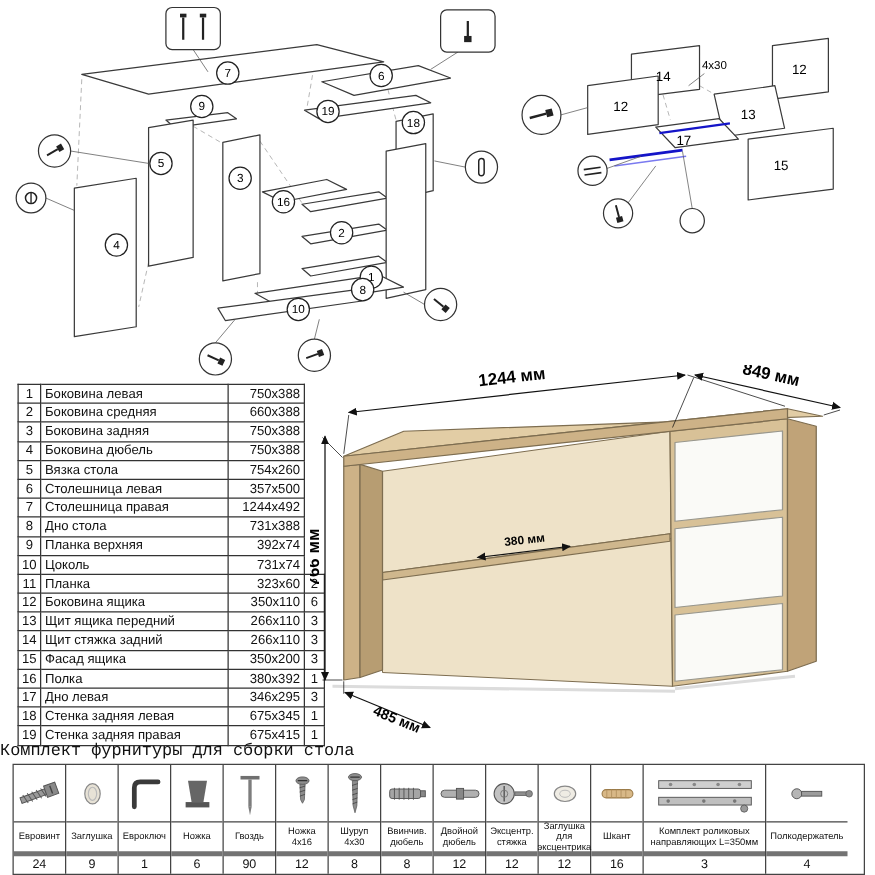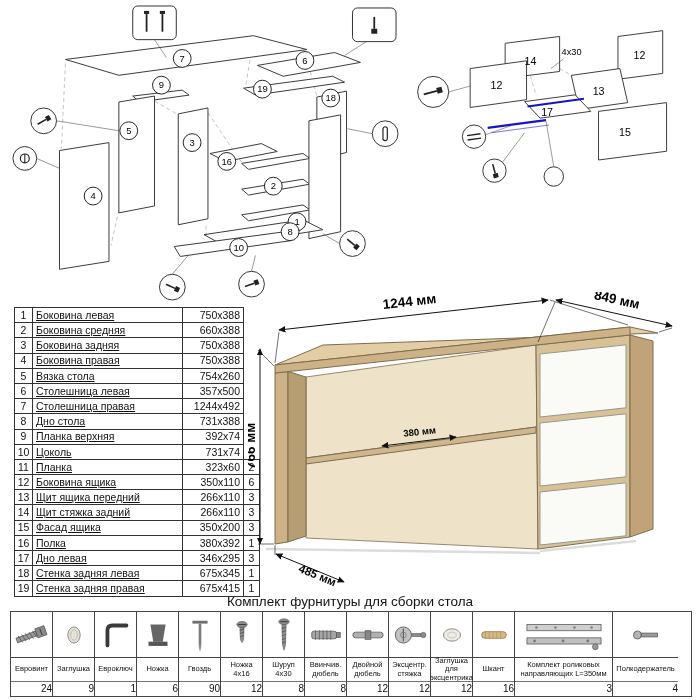--- a/index.html
+++ b/index.html
@@ -17,43 +17,43 @@
   .co{fill:#fff;stroke:#333;stroke-width:1;}
   .nums circle{fill:#fff;stroke:#222;stroke-width:1;}
   .nums text{font-size:9.5px;text-anchor:middle;fill:#000;}
   .plabel{font-size:11px;fill:#000;}
   .pnote{font-size:9.5px;fill:#000;}
 
   
   #parts{left:14px;top:307px;border-collapse:collapse;font-size:10.5px;}
   #parts td{border:1px solid #333;padding:1px 3px;height:12.2px;white-space:nowrap;line-height:1;}
   #parts .c-num{width:15px;text-align:center;padding:1px 1px;}
-  #parts .c-name{width:143px;text-decoration:underline;}
+  #parts .c-name{width:143px;}
   #parts .c-size{width:54px;text-align:right;}
   #parts .c-qty{width:13px;text-align:center;padding:1px 1px;}
   #parts td.no-q{border:none;}
 
   
   #desk{left:248px;top:292px;}
   .dimt text{font-size:13.5px;font-weight:bold;text-anchor:middle;fill:#000;}
   .dimt text.small{font-size:9.5px;}
   .dimt text.mid{font-size:11.5px;}
 
   
-  #hwtitle{left:0;top:594px;width:700px;text-align:center;
-           font-family:Liberation Sans, sans-serif;font-size:13.5px;}
+  #hwtitle{left:0;top:594px;width:700px;text-align:left;
+           font-family:Liberation Mono, monospace;font-size:13.5px;}
   #hwtable{left:10px;top:611px;width:680px;display:flex;border:1px solid #444;background:#fff;}
   .hw-col{width:42px;flex:0 0 auto;border-right:1px solid #444;display:flex;flex-direction:column;box-sizing:border-box;}
   .hw-col:last-child{border-right:none;}
   .hw-col.wide{width:98px;}
   .hw-col.mid{width:65px;}
   .hw-icon{height:45px;display:flex;align-items:center;justify-content:center;}
   .hw-name{height:24px;border-top:1px solid #444;font-size:7.5px;line-height:1.08;display:flex;
            align-items:center;justify-content:center;text-align:center;padding:1px;box-sizing:border-box;}
-  .hw-qty{height:14px;border-top:1px solid #737373;text-align:right;font-size:10px;line-height:14px;}
+  .hw-qty{height:14px;border-top:4px solid #737373;text-align:center;font-size:10px;line-height:14px;}
 </style>
 </head>
 <body>
 
 <div>
 
 <svg id="dleft" class="abs" width="392" height="301" viewBox="0 0 396 304">
   <g class="dash">
     <line x1="58" y1="62" x2="54" y2="148"></line>
     <line x1="248" y1="38" x2="240" y2="85"></line>
@@ -263,21 +263,21 @@
           <td class="c-qty no-q"></td>
         </tr>
   <tr>
           <td class="c-num">3</td>
           <td class="c-name">Боковина задняя</td>
           <td class="c-size">750x388</td>
           <td class="c-qty no-q"></td>
         </tr>
   <tr>
           <td class="c-num">4</td>
-          <td class="c-name">Боковина правая</td>
+          <td class="c-name">Боковина дюбель</td>
           <td class="c-size">750x388</td>
           <td class="c-qty no-q"></td>
         </tr>
   <tr>
           <td class="c-num">5</td>
           <td class="c-name">Вязка стола</td>
           <td class="c-size">754x260</td>
           <td class="c-qty no-q"></td>
         </tr>
   <tr>

